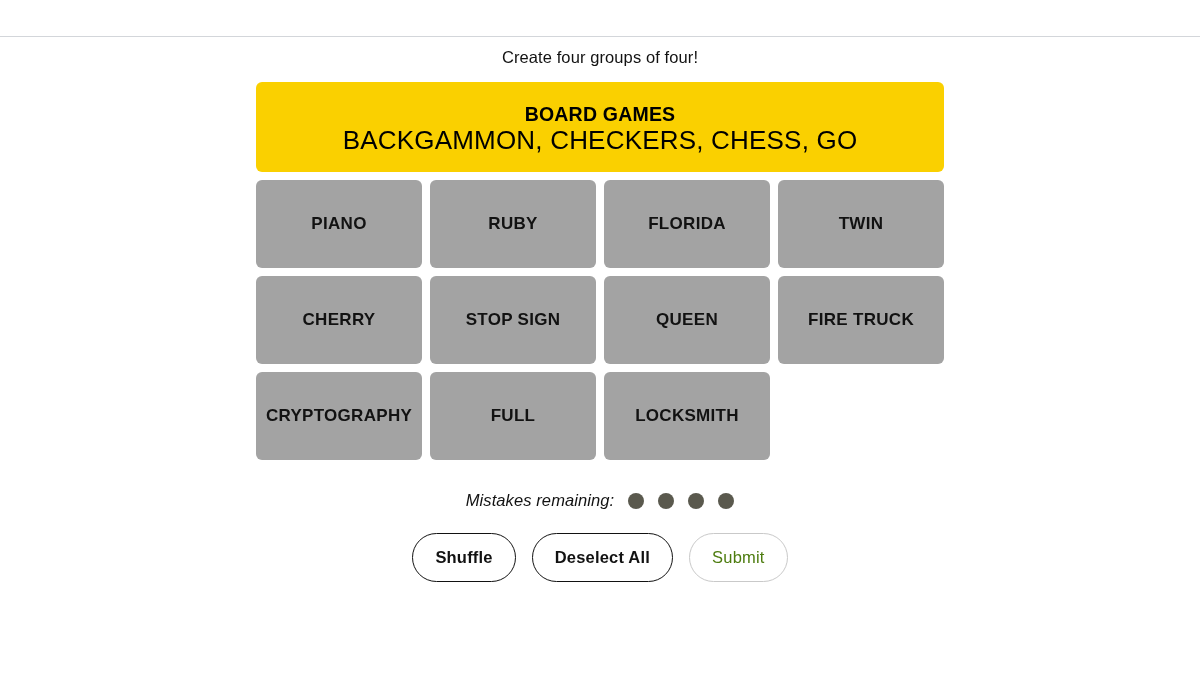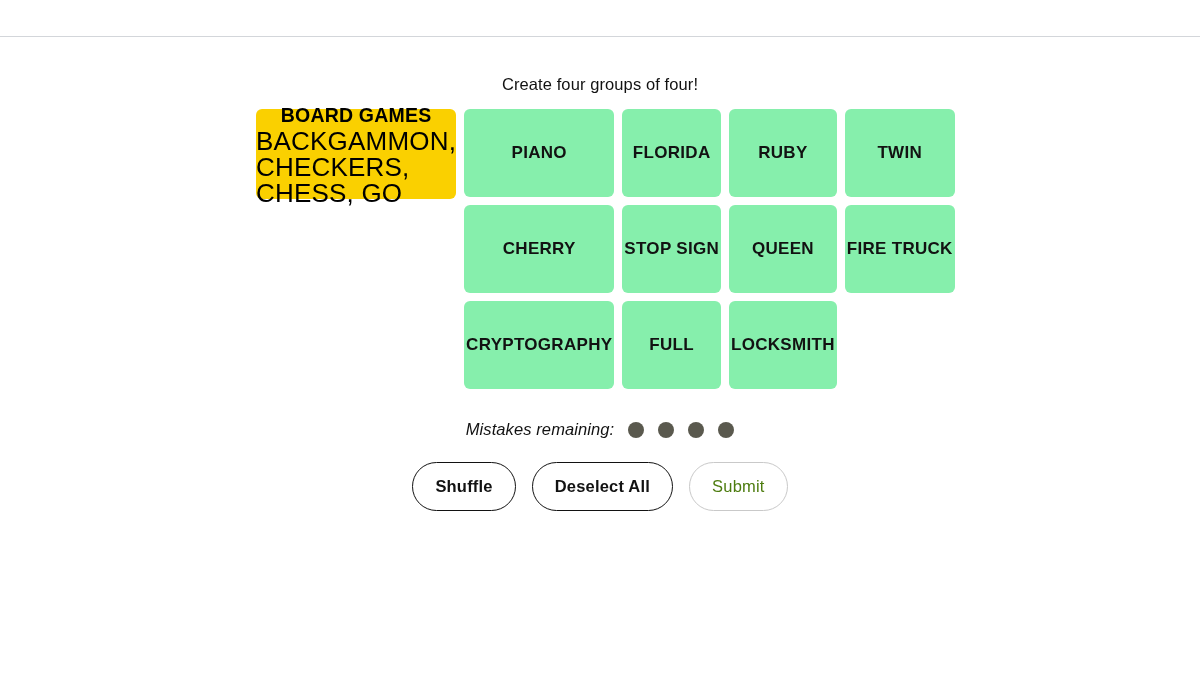--- a/index.html
+++ b/index.html
@@ -32,33 +32,33 @@
 
   
   .main {
     flex: 1 1 auto;
     display: flex;
     flex-direction: column;
     align-items: center;
   }
 
   .subtitle {
-    margin-top: 37px;
+    margin-top: 10px;
     font-size: 16.5px;
     line-height: 20px;
     font-weight: 400;
     color: #121212;
     letter-spacing: 0.1px;
   }
 
   .board {
     width: 688px;
     margin-top: 15px;
     display: flex;
-    flex-direction: row;
+    flex-direction: column;
     gap: 8px;
   }
 
   
   .solved {
     height: 90px;
     border-radius: 6px;
     display: flex;
     flex-direction: column;
     align-items: center;
@@ -81,21 +81,21 @@
 
   
   .grid {
     display: grid;
     grid-template-columns: repeat(4, 1fr);
     grid-auto-rows: 88px;
     gap: 8px;
   }
 
   .tile {
-    background: #86efac;
+    background: #a3a3a3;
     border: none;
     border-radius: 6px;
     display: flex;
     align-items: center;
     justify-content: center;
     font-family: "Liberation Sans", sans-serif;
     font-size: 17px;
     font-weight: 700;
     letter-spacing: 0.3px;
     color: #121212;
@@ -177,22 +177,22 @@
 
     <div class="board">
 
       <div class="solved">
         <div class="solved-title">BOARD GAMES</div>
         <div class="solved-words">BACKGAMMON, CHECKERS, CHESS, GO</div>
       </div>
 
       <div class="grid">
         <button class="tile">PIANO</button>
+        <button class="tile">RUBY</button>
         <button class="tile">FLORIDA</button>
-        <button class="tile">RUBY</button>
         <button class="tile">TWIN</button>
         <button class="tile">CHERRY</button>
         <button class="tile">STOP SIGN</button>
         <button class="tile">QUEEN</button>
         <button class="tile">FIRE TRUCK</button>
         <button class="tile">CRYPTOGRAPHY</button>
         <button class="tile">FULL</button>
         <button class="tile">LOCKSMITH</button>
       </div>
 

